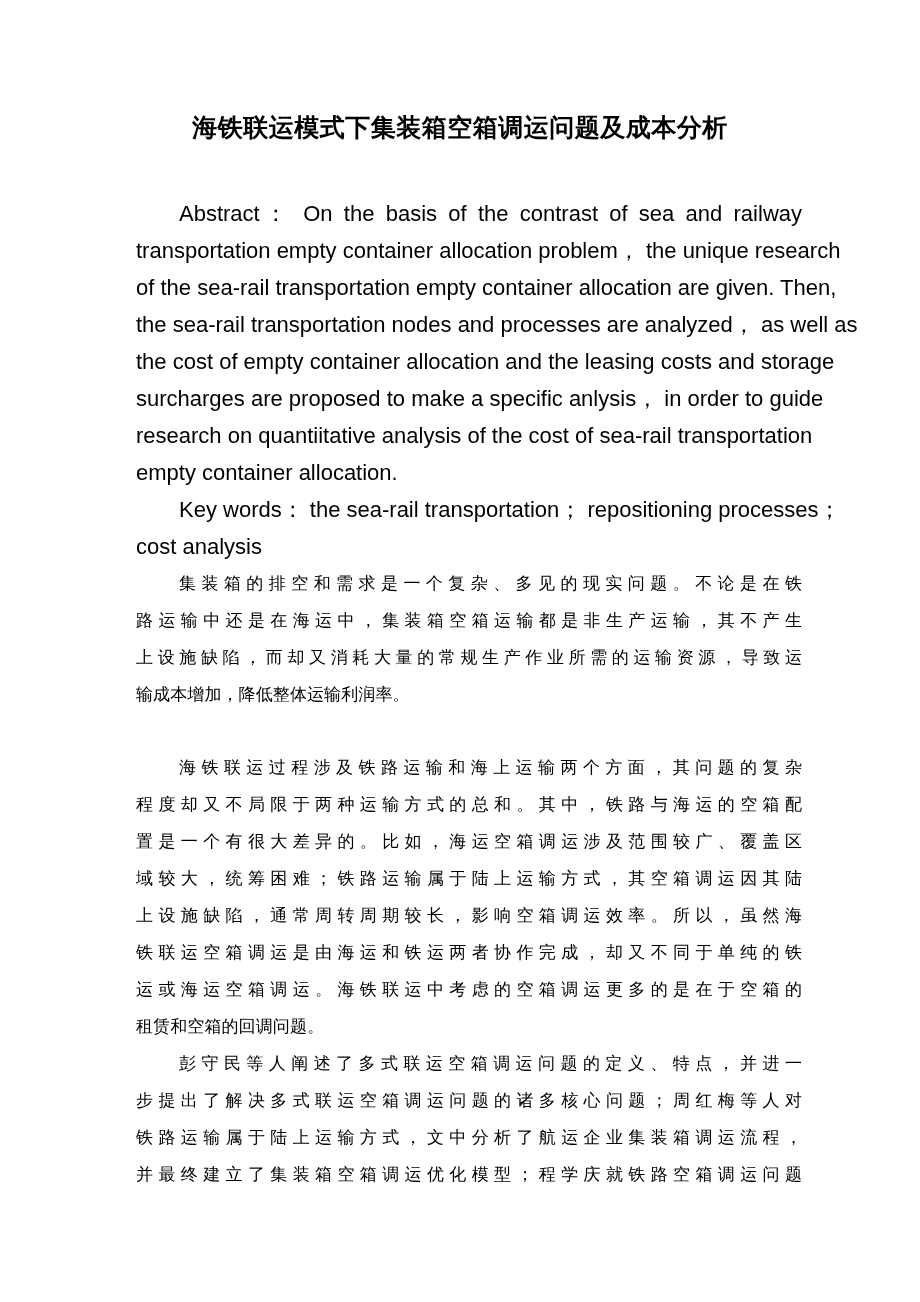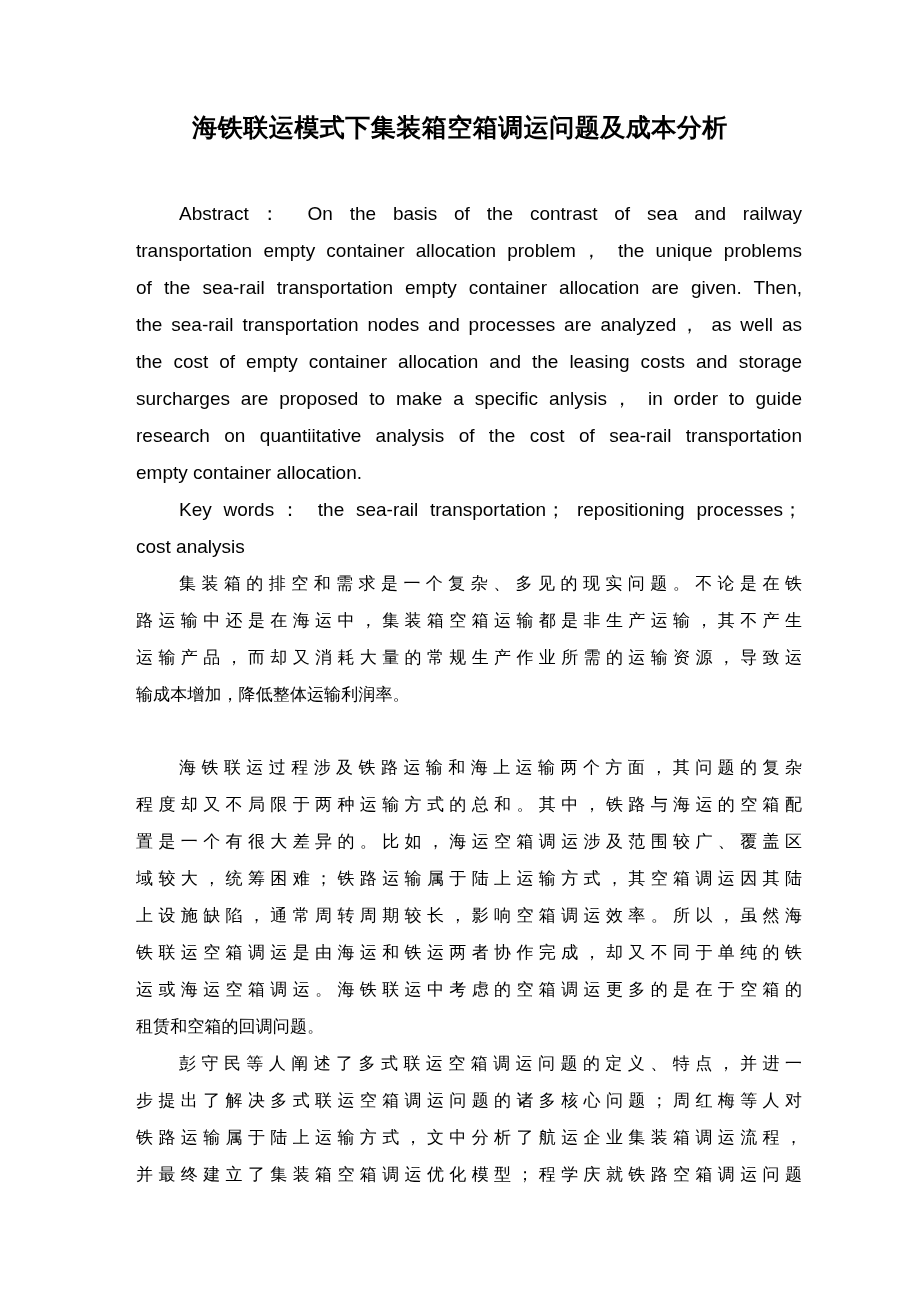--- a/index.html
+++ b/index.html
@@ -41,21 +41,21 @@
       width: 666px;
     }
     .line {
       height: 37px;
       line-height: 37px;
       white-space: nowrap;
       overflow: visible;
     }
     .en {
       font-family: "Liberation Sans", sans-serif;
-      font-size: 19px;
+      font-size: 22px;
       color: #000;
     }
     .en.justify {
       text-align: justify;
       text-align-last: justify;
     }
     .zh {
       font-family: "DejaVu Sans", sans-serif;
       font-size: 17px;
       color: #000;
@@ -71,38 +71,38 @@
   </style>
 </head>
 <body>
 
 <div class="page">
 
   <h1 class="title" style="margin:0;">海铁联运模式下集装箱空箱调运问题及成本分析</h1>
 
   <div class="body-block" style="top:195px;">
     <div class="line en justify indent">Abstract： On the basis of the contrast of sea and railway</div>
-    <div class="line en justify">transportation empty container allocation problem， the unique problems</div>
+    <div class="line en justify">transportation empty container allocation problem， the unique research</div>
     <div class="line en justify">of the sea-rail transportation empty container allocation are given. Then,</div>
     <div class="line en justify">the sea-rail transportation nodes and processes are analyzed， as well as</div>
     <div class="line en justify">the cost of empty container allocation and the leasing costs and storage</div>
     <div class="line en justify">surcharges are proposed to make a specific anlysis， in order to guide</div>
     <div class="line en justify">research on quantiitative analysis of the cost of sea-rail transportation</div>
     <div class="line en">empty container allocation.</div>
   </div>
 
   <div class="body-block" style="top:491px;">
     <div class="line en justify indent">Key words：  the sea-rail transportation；  repositioning processes；</div>
     <div class="line en">cost analysis</div>
   </div>
 
   <div class="body-block" style="top:565px;">
     <div class="line zh justify indent">集装箱的排空和需求是一个复杂、多见的现实问题。不论是在铁</div>
     <div class="line zh justify">路运输中还是在海运中，集装箱空箱运输都是非生产运输，其不产生</div>
-    <div class="line zh justify">运输产品，而却又消耗大量的常规生产作业所需的运输资源，导致运</div>
+    <div class="line zh justify">上设施缺陷，而却又消耗大量的常规生产作业所需的运输资源，导致运</div>
     <div class="line zh">输成本增加，降低整体运输利润率。</div>
   </div>
 
   <div class="body-block" style="top:713px;margin-top:36px;">
     <div class="line zh justify indent">海铁联运过程涉及铁路运输和海上运输两个方面，其问题的复杂</div>
     <div class="line zh justify">程度却又不局限于两种运输方式的总和。其中，铁路与海运的空箱配</div>
     <div class="line zh justify">置是一个有很大差异的。比如，海运空箱调运涉及范围较广、覆盖区</div>
     <div class="line zh justify">域较大，统筹困难；铁路运输属于陆上运输方式，其空箱调运因其陆</div>
     <div class="line zh justify">上设施缺陷，通常周转周期较长，影响空箱调运效率。所以，虽然海</div>
     <div class="line zh justify">铁联运空箱调运是由海运和铁运两者协作完成，却又不同于单纯的铁</div>

